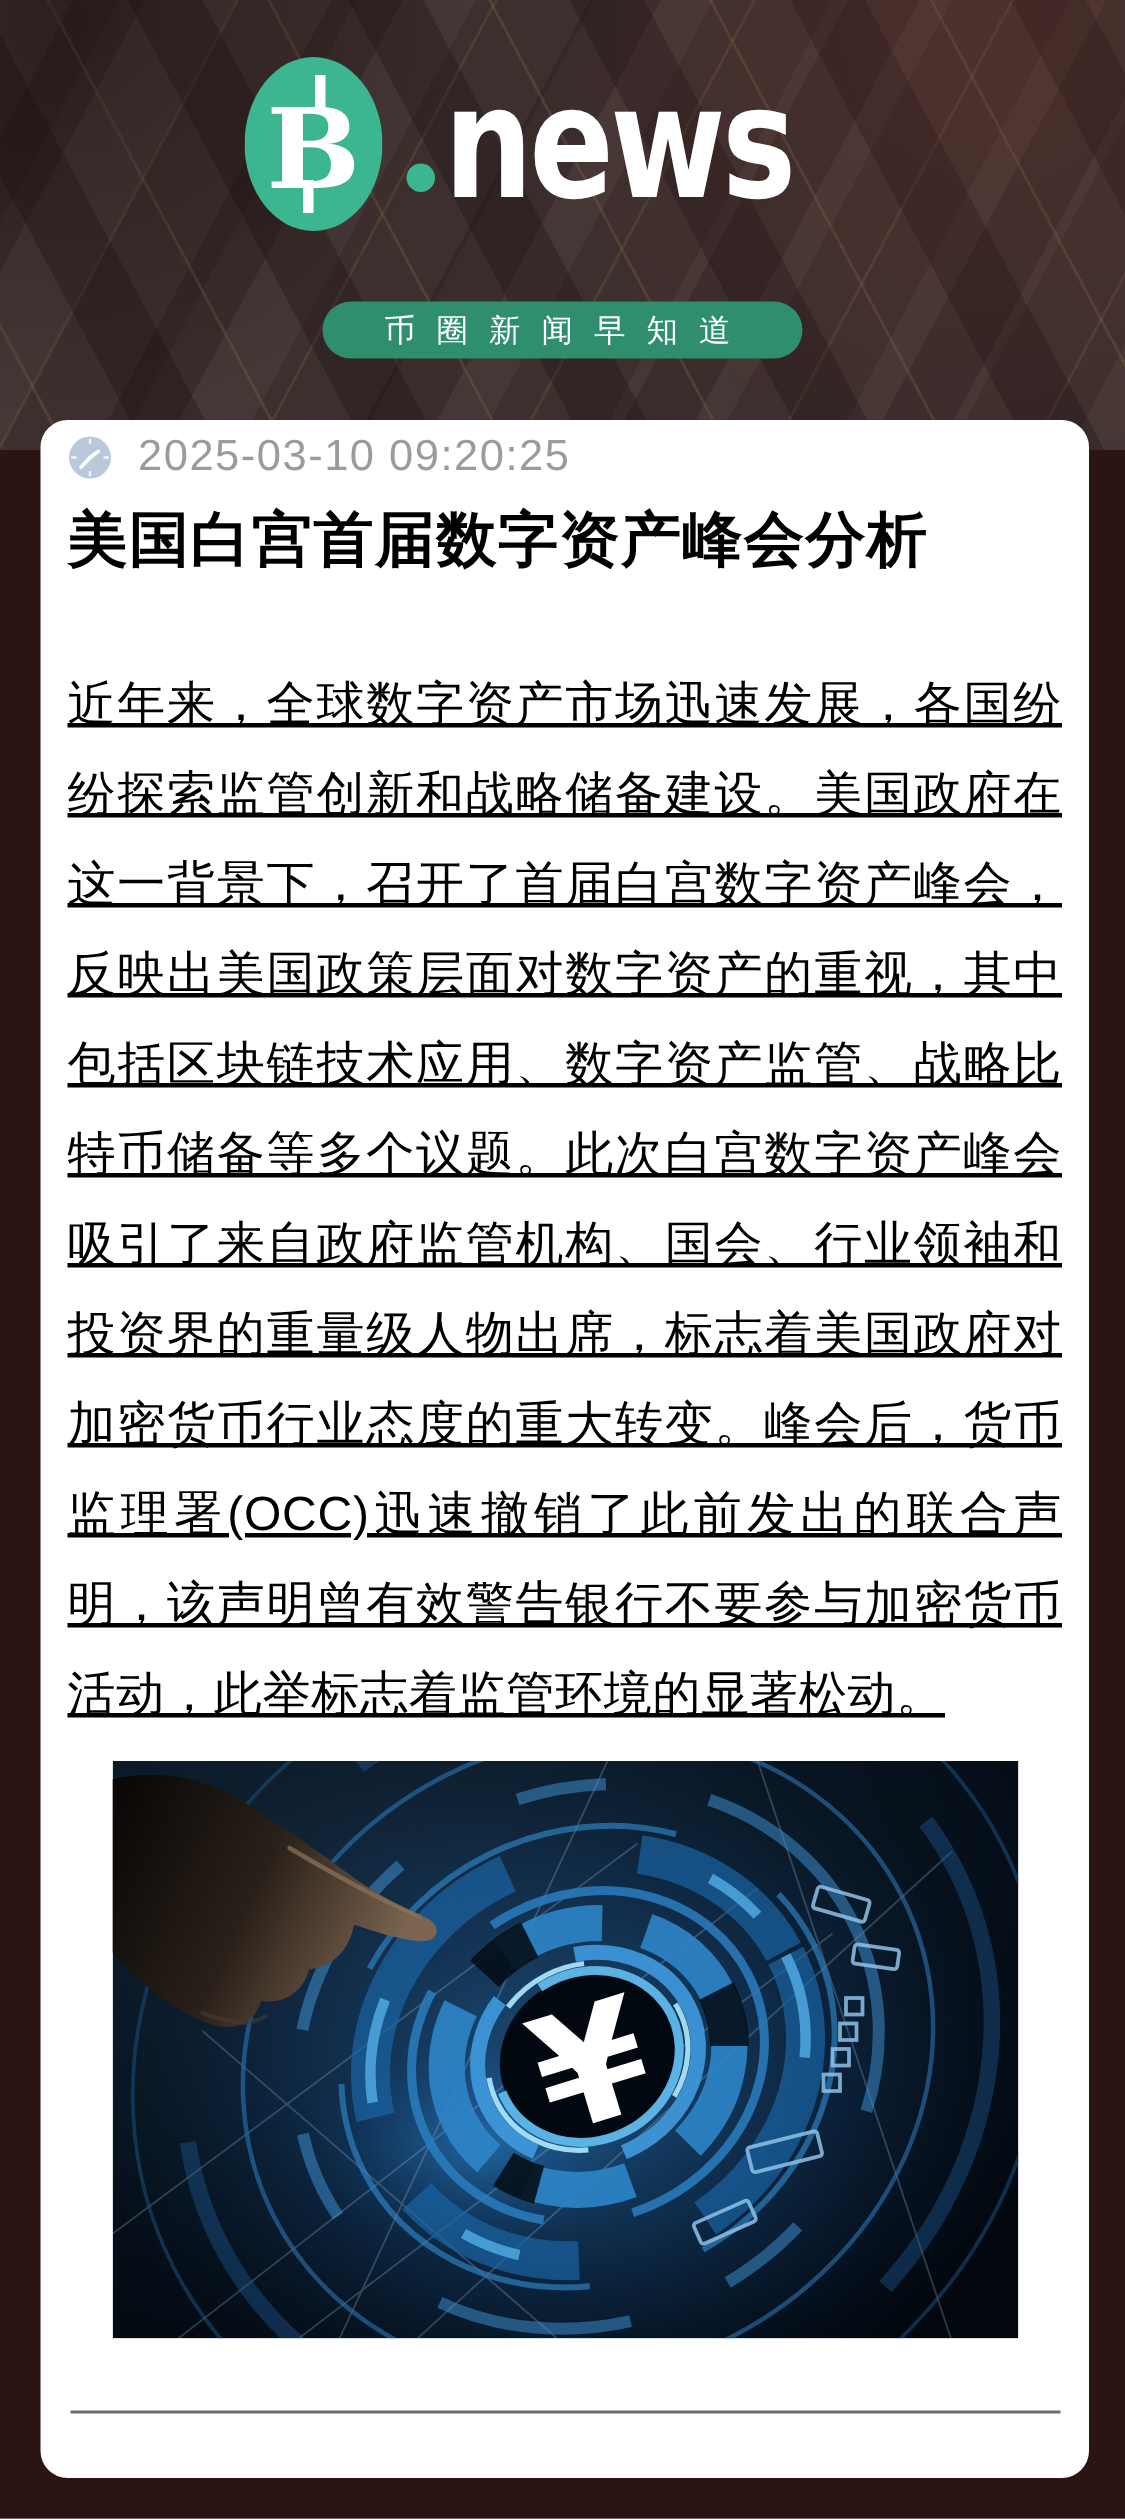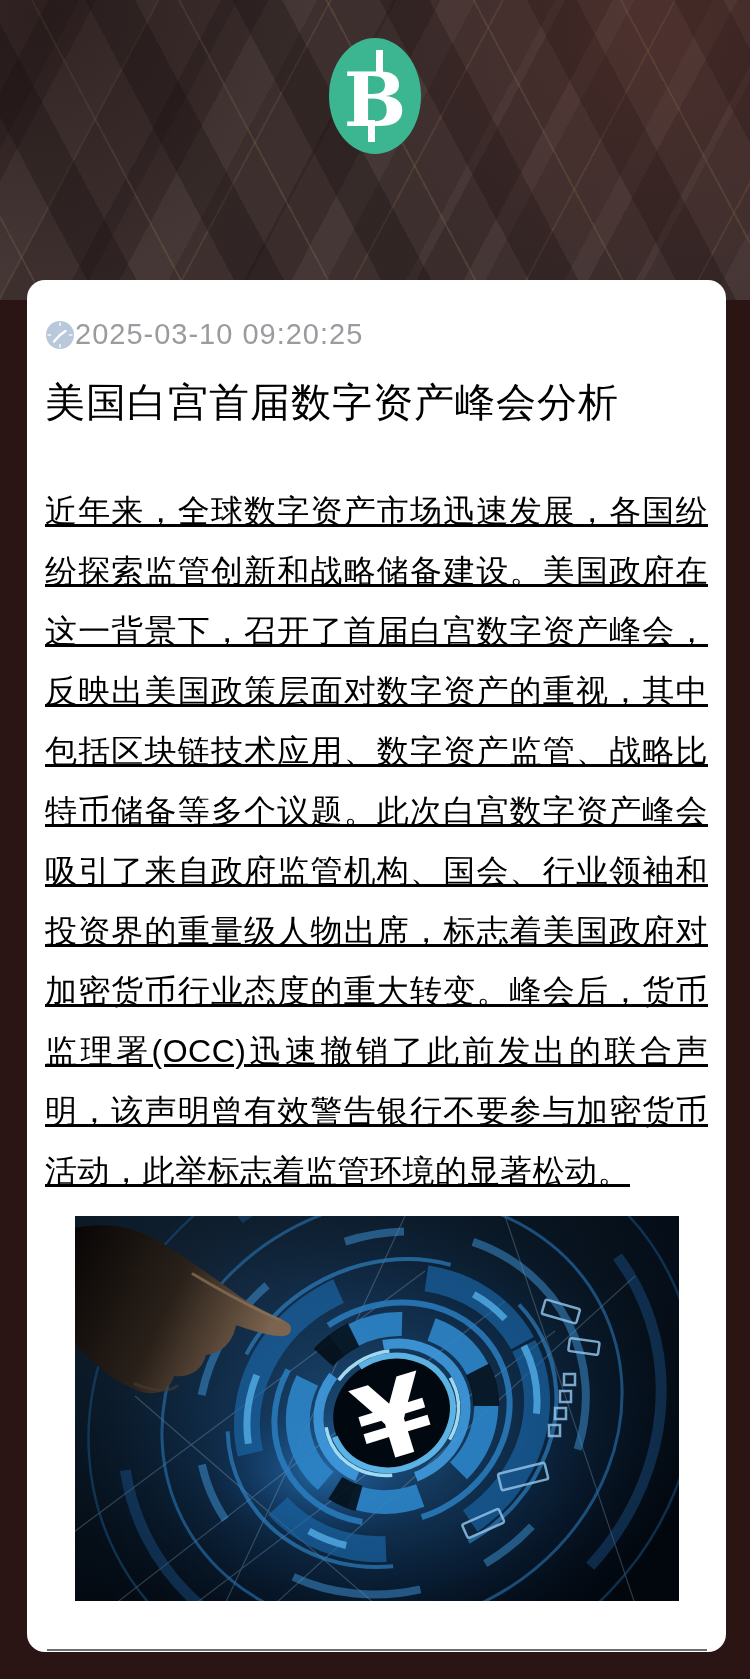--- a/index.html
+++ b/index.html
@@ -59,29 +59,29 @@
   }
 
   
   .card {
     position: absolute; top: 280px; left: 27px;
     width: 699px; height: 1372px;
     background: #ffffff; border-radius: 18px;
     padding: 0 18px;
   }
   .meta-row {
-    margin-top: 38px;
-    display: flex; align-items: center; 
+    margin-top: 8px;
+    display: flex; align-items: center; gap: 17px;
   }
   .timestamp {
     color: #999b9e; font-size: 29px; letter-spacing: 1px;
   }
   .article-title {
-    margin-top: 28px;
-    font-size: 40px; line-height: 46px; font-weight: normal;
+    margin-top: 16px;
+    font-size: 40px; line-height: 46px; font-weight: bold;
     color: #000000; letter-spacing: 1px;
   }
   .article-body {
     margin-top: 56px;
     font-size: 32px; line-height: 60px; color: #000000;
     text-align: justify; letter-spacing: .5px; text-decoration: underline;
   }
   .figure-wrap {
     margin: 15px auto 0 auto;
     width: 604px; height: 385px; overflow: hidden;
@@ -102,22 +102,29 @@
 
 <div class="header">
 
   <div class="logo-row">
     <svg class="coin" viewBox="0 0 92 116">
       <ellipse cx="46" cy="58" rx="46" ry="58" fill="#3bb690"></ellipse>
       <text x="46" y="62" text-anchor="middle" dominant-baseline="central" font-family="'DejaVu Serif', 'Liberation Serif', serif" font-weight="bold" font-size="74" fill="#ffffff">B</text>
       <rect x="47" y="12" width="7" height="22" fill="#ffffff"></rect>
       <rect x="39" y="82" width="7" height="22" fill="#ffffff"></rect>
     </svg>
-  </div>
-
+    <div class="brand">
+      <span class="brand-dot"></span>
+      <span class="brand-text">news</span>
+    </div>
+  </div>
+
+  <div class="tagline-pill">
+    <span class="tagline-text">币圈新闻早知道</span>
+  </div>
 </div>
 
 <div class="card">
 
   <div class="meta-row">
     <svg width="30" height="30" viewBox="0 0 30 30">
       <circle cx="15" cy="15" r="14" fill="#b9c8da"></circle>
       <g stroke="#f2f6fa" stroke-width="1.6">
         <line x1="15" y1="2.5" x2="15" y2="6"></line>
         <line x1="15" y1="24" x2="15" y2="27.5"></line>

